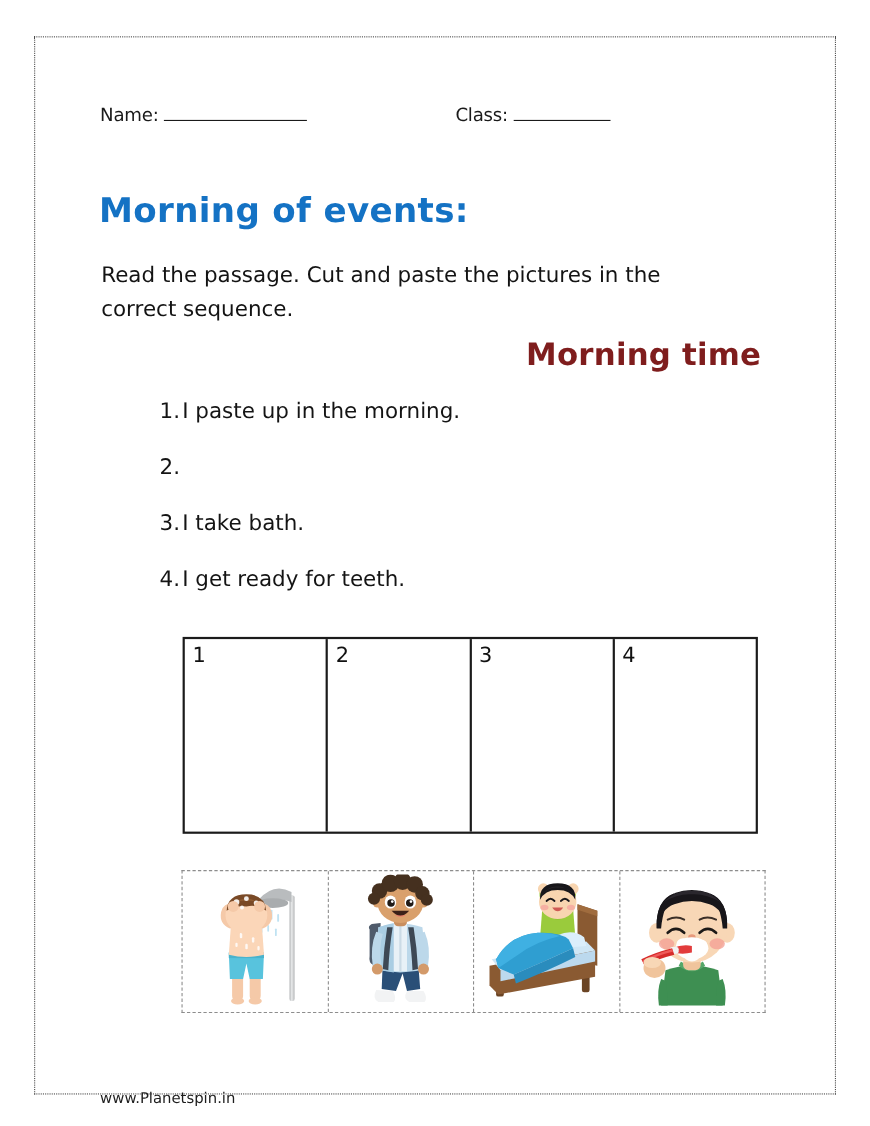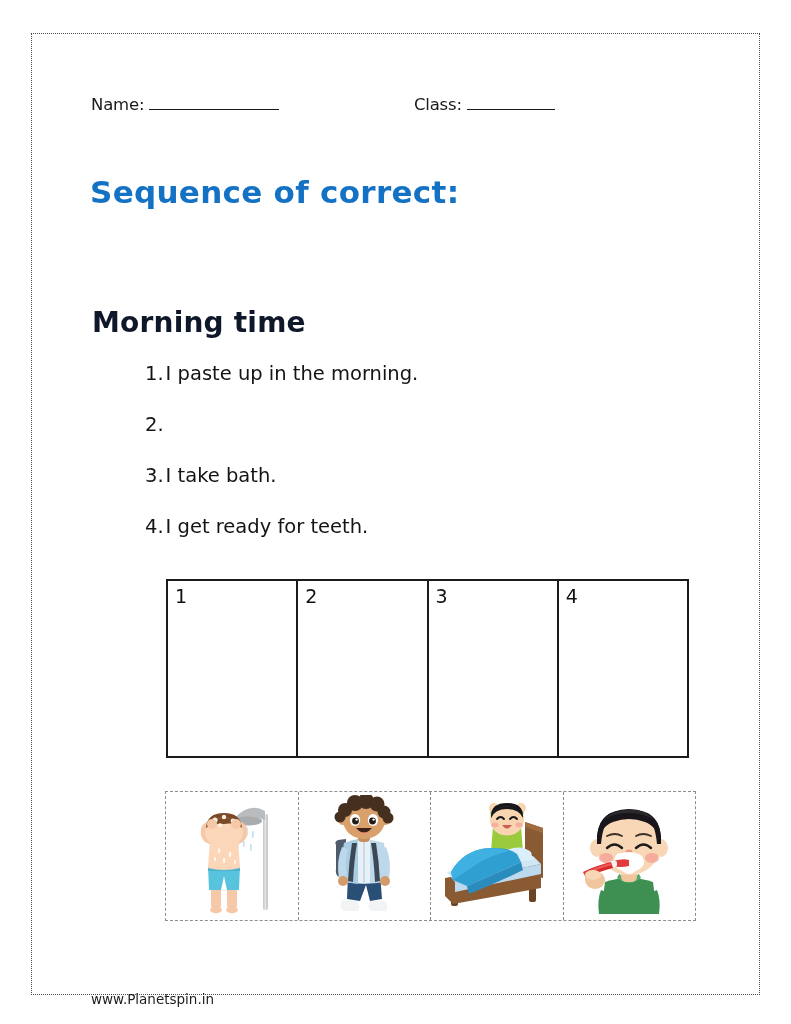--- a/index.html
+++ b/index.html
@@ -79,26 +79,26 @@
     line-height: 31px;
     color: #131313;
   }
 
   
   .story-title {
     position: absolute;
     left: 60px;
     top: 272px;
     width: 600px;
-    text-align: left;
+    text-align: right;
     font-family: "DejaVu Sans", sans-serif;
     font-weight: bold;
     font-size: 28px;
     letter-spacing: 0.2px;
-    color: #0f172a;
+    color: #7f1d1d;
   }
 
   
   .sentence-list {
     position: absolute;
     left: 113px;
     top: 328px;
     width: 520px;
   }
   .sentence-item {
@@ -185,22 +185,23 @@
     <div class="field field-name">
       <span class="field-label">Name:</span>
       <span class="field-rule rule-long"></span>
     </div>
     <div class="field field-class">
       <span class="field-label">Class:</span>
       <span class="field-rule rule-short"></span>
     </div>
   </div>
 
-  <div class="main-heading">Sequence of correct:</div>
-
+  <div class="main-heading">Morning of events:</div>
+
+  <div class="instructions">Read the passage. Cut and paste the pictures in the correct sequence.</div>
 
   <div class="story-title">Morning time</div>
 
   <div class="sentence-list">
     <div class="sentence-item">
       <span class="sentence-num">1.</span>
       <span>I paste up in the morning.</span>
     </div>
     <div class="sentence-item">
       <span class="sentence-num">2.</span>

